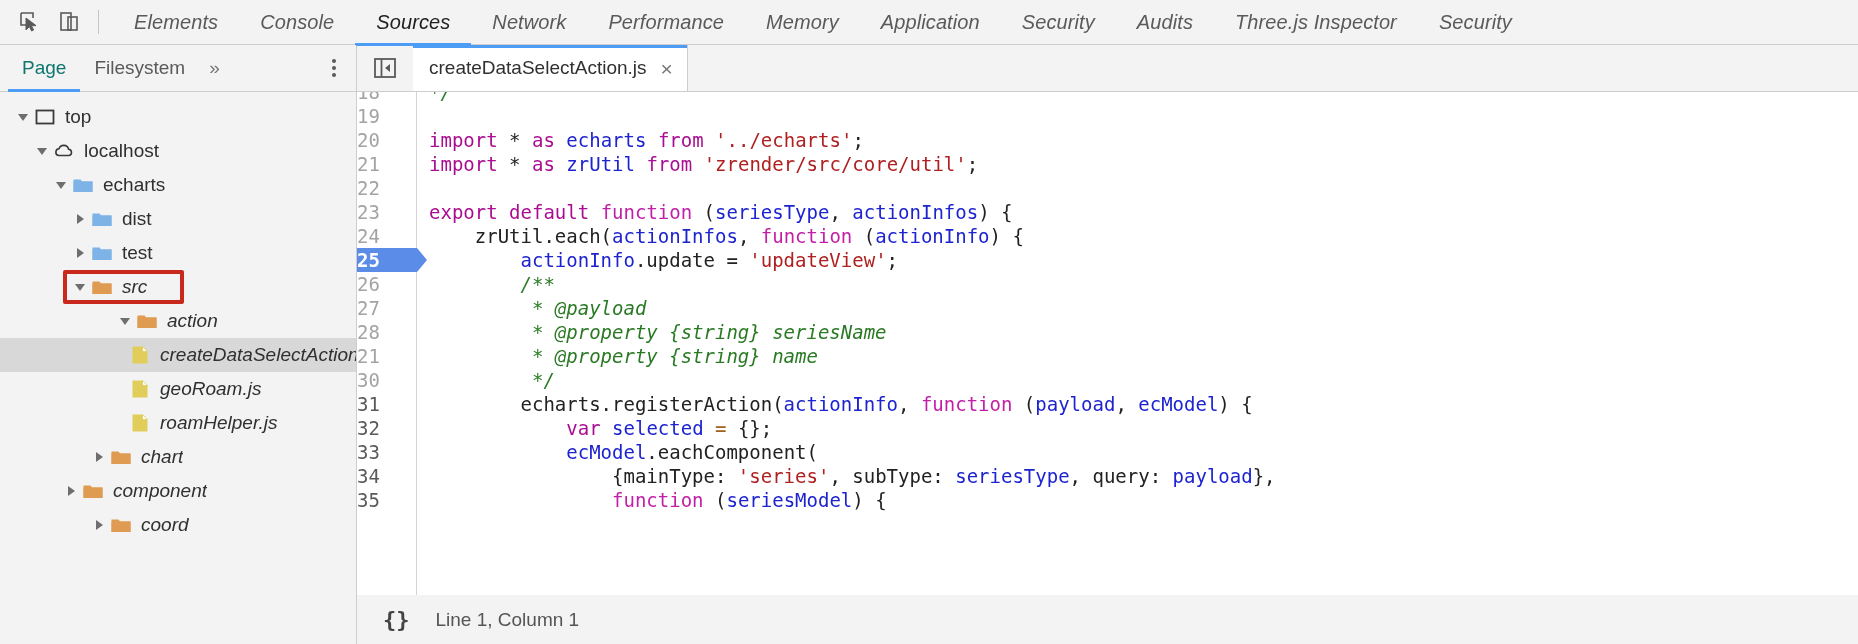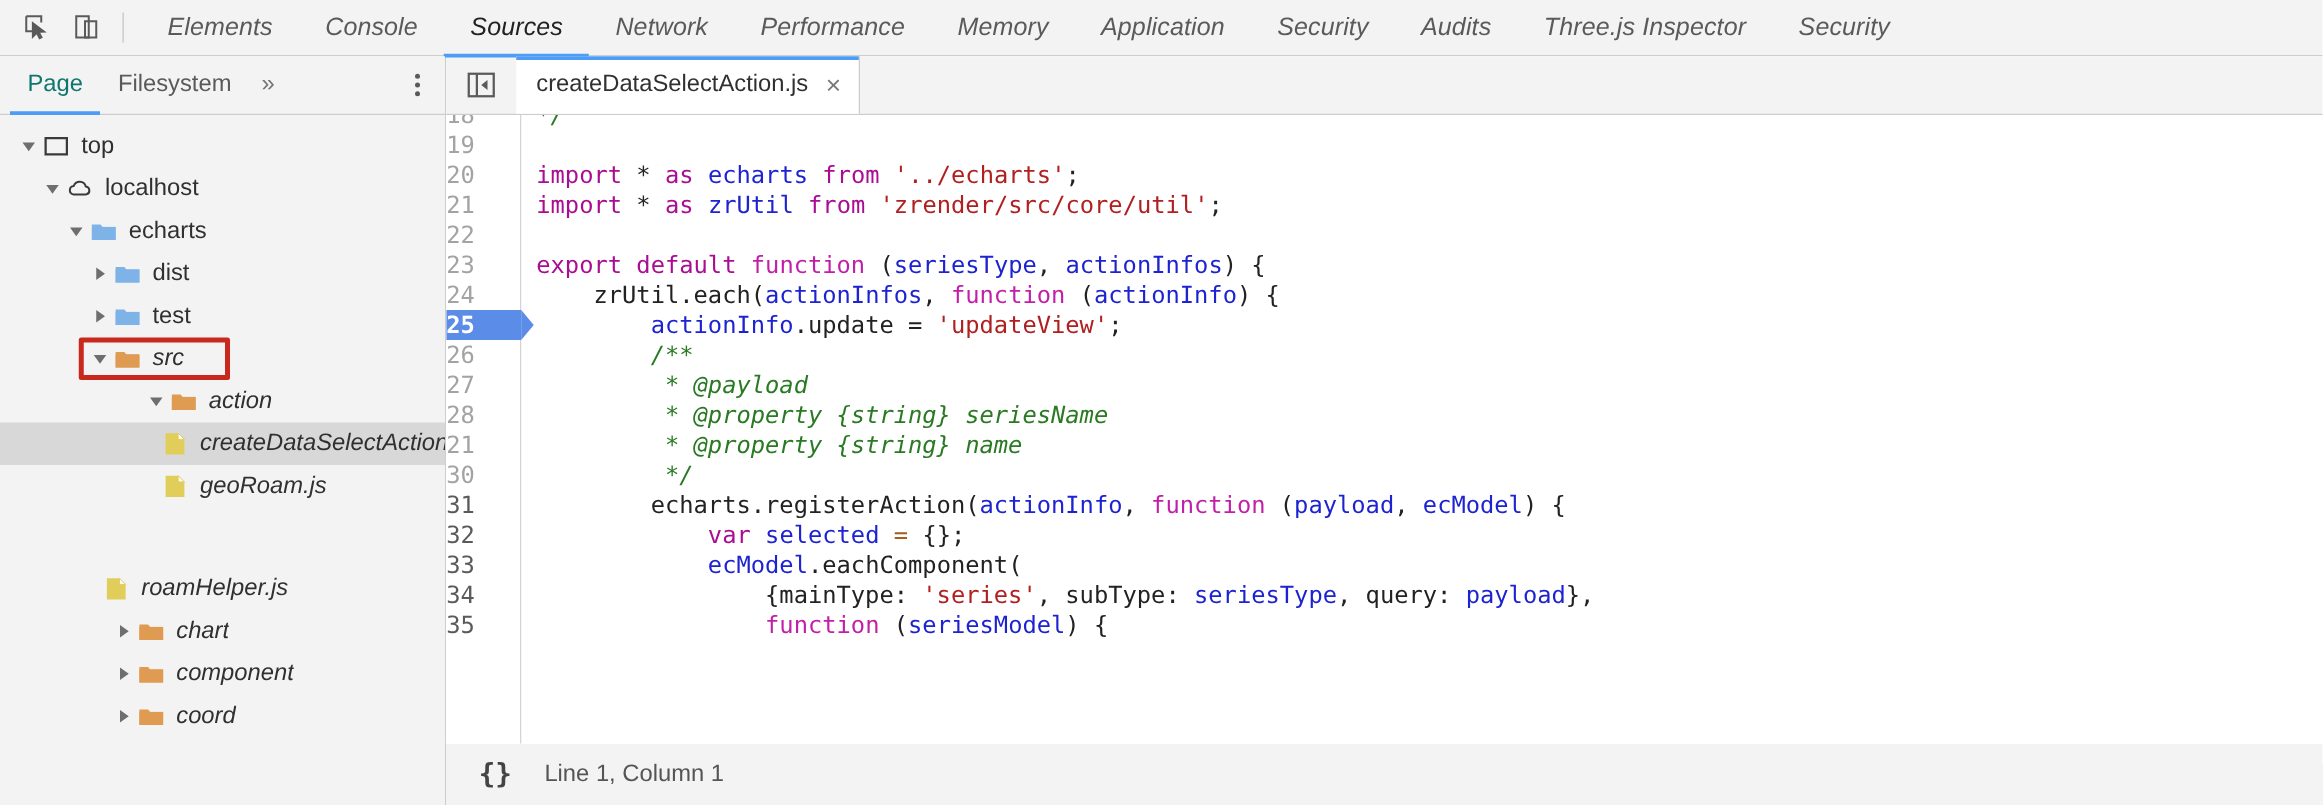--- a/index.html
+++ b/index.html
@@ -385,21 +385,21 @@
           <div class="tree-row" style="padding-left: 107px;">
             <span class="tw"></span>
             <span class="ic">
               <svg width="22" height="22" viewBox="0 0 22 22">
                 <path d="M3.5 2.5 h10 l5 5 v12 h-15 Z" fill="#e0cd5a"></path>
                 <path d="M13.5 2.5 v5 h5 Z" fill="#ffffff" stroke="#e0cd5a" stroke-width="0.8"></path>
               </svg>
             </span>
             <span class="tree-label italic">geoRoam.js</span>
           </div>
-          <div class="tree-row" style="padding-left: 60px; margin-top: 48px;">
+          <div class="tree-row" style="padding-left: 107px;">
             <span class="tw"></span>
             <span class="ic">
               <svg width="22" height="22" viewBox="0 0 22 22">
                 <path d="M3.5 2.5 h10 l5 5 v12 h-15 Z" fill="#e0cd5a"></path>
                 <path d="M13.5 2.5 v5 h5 Z" fill="#ffffff" stroke="#e0cd5a" stroke-width="0.8"></path>
               </svg>
             </span>
             <span class="tree-label italic">roamHelper.js</span>
           </div>
           <div class="tree-row" style="padding-left: 88px;">
@@ -409,21 +409,21 @@
               </svg>
             </span>
             <span class="ic">
               <svg width="22" height="22" viewBox="0 0 22 22">
                 <path d="M1.5 5.5 h7 l1.6 2 h10.4 v10.5 h-19 Z" fill="#e09b52"></path>
                 <rect x="1.5" y="7.5" width="19" height="10.5" fill="#e09b52"></rect>
               </svg>
             </span>
             <span class="tree-label italic">chart</span>
           </div>
-          <div class="tree-row" style="padding-left: 88px;">
+          <div class="tree-row" style="padding-left: 60px;">
             <span class="tw">
               <svg width="14" height="14" viewBox="0 0 14 14">
                 <path d="M4 2 L11 7 L4 12 Z" fill="#6e6e6e"></path>
               </svg>
             </span>
             <span class="ic">
               <svg width="22" height="22" viewBox="0 0 22 22">
                 <path d="M1.5 5.5 h7 l1.6 2 h10.4 v10.5 h-19 Z" fill="#e09b52"></path>
                 <rect x="1.5" y="7.5" width="19" height="10.5" fill="#e09b52"></rect>
               </svg>

